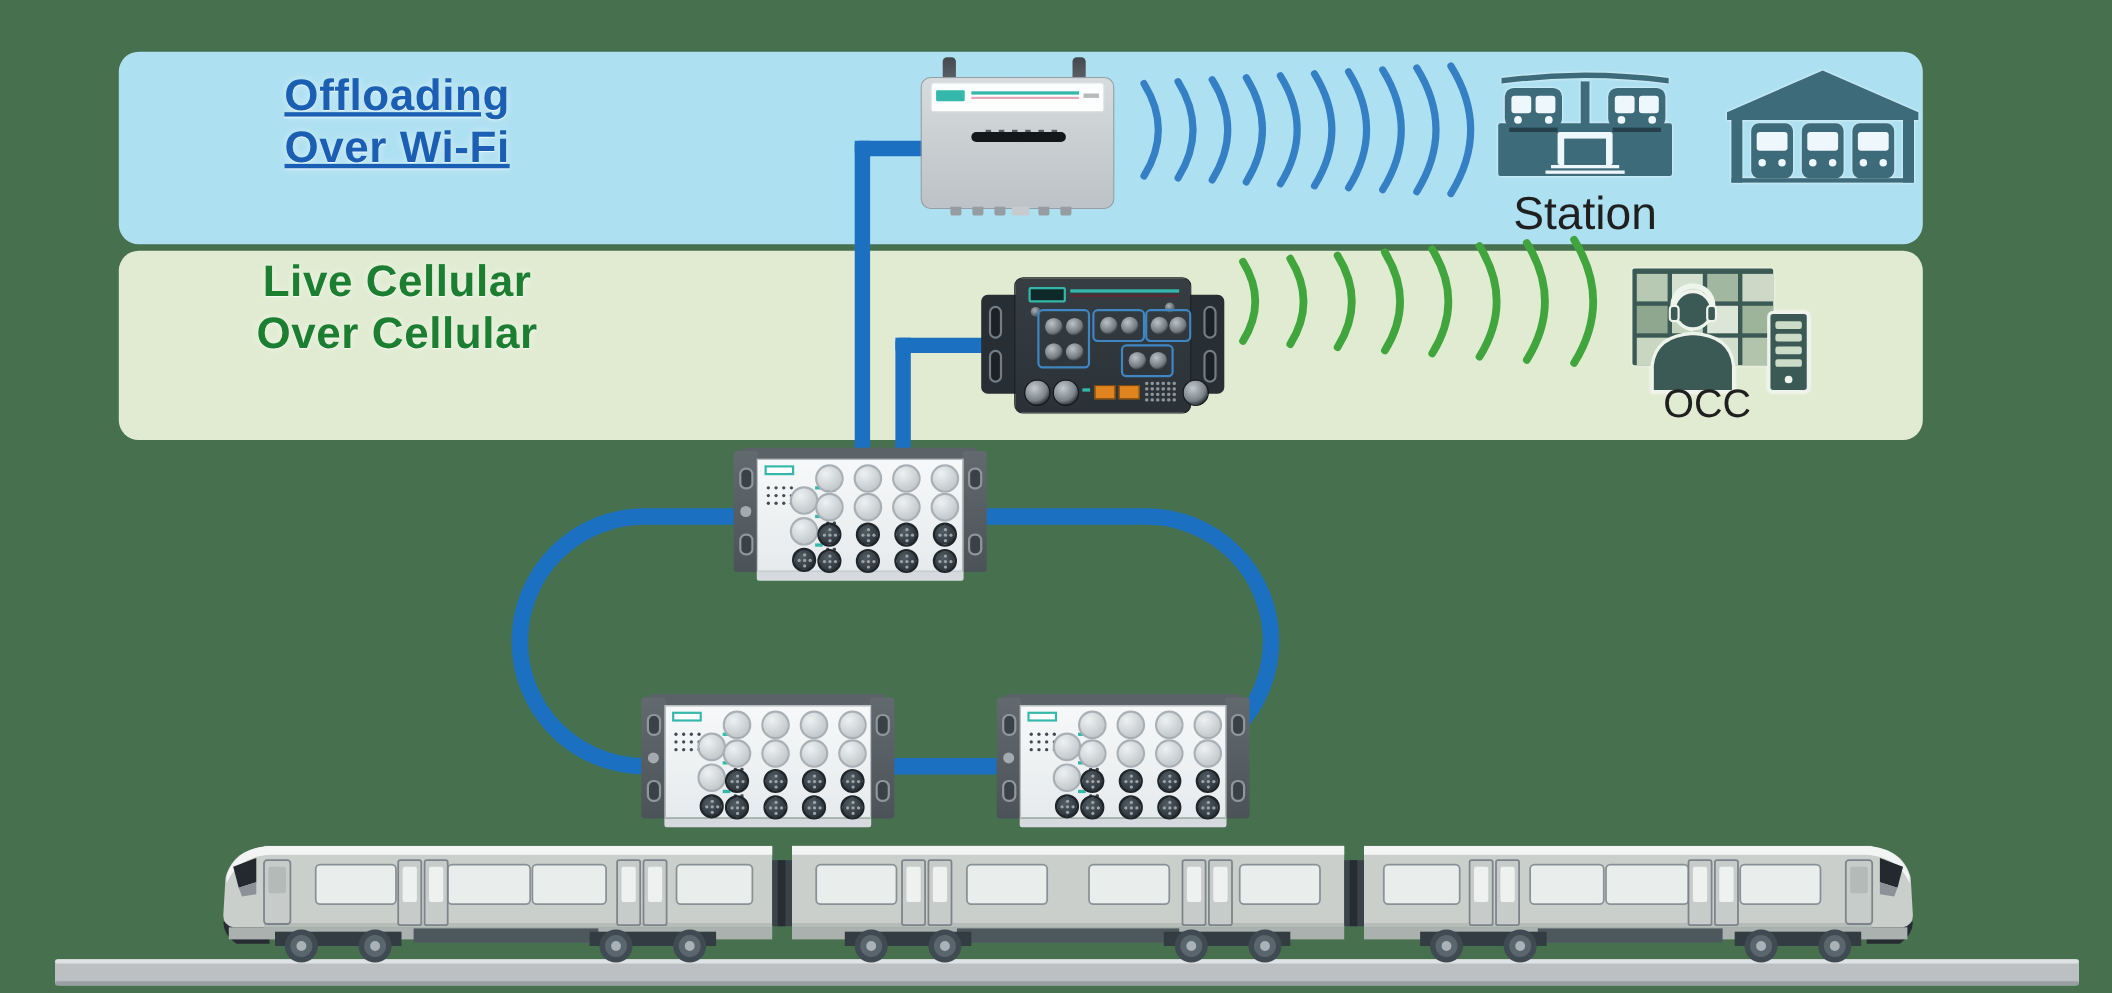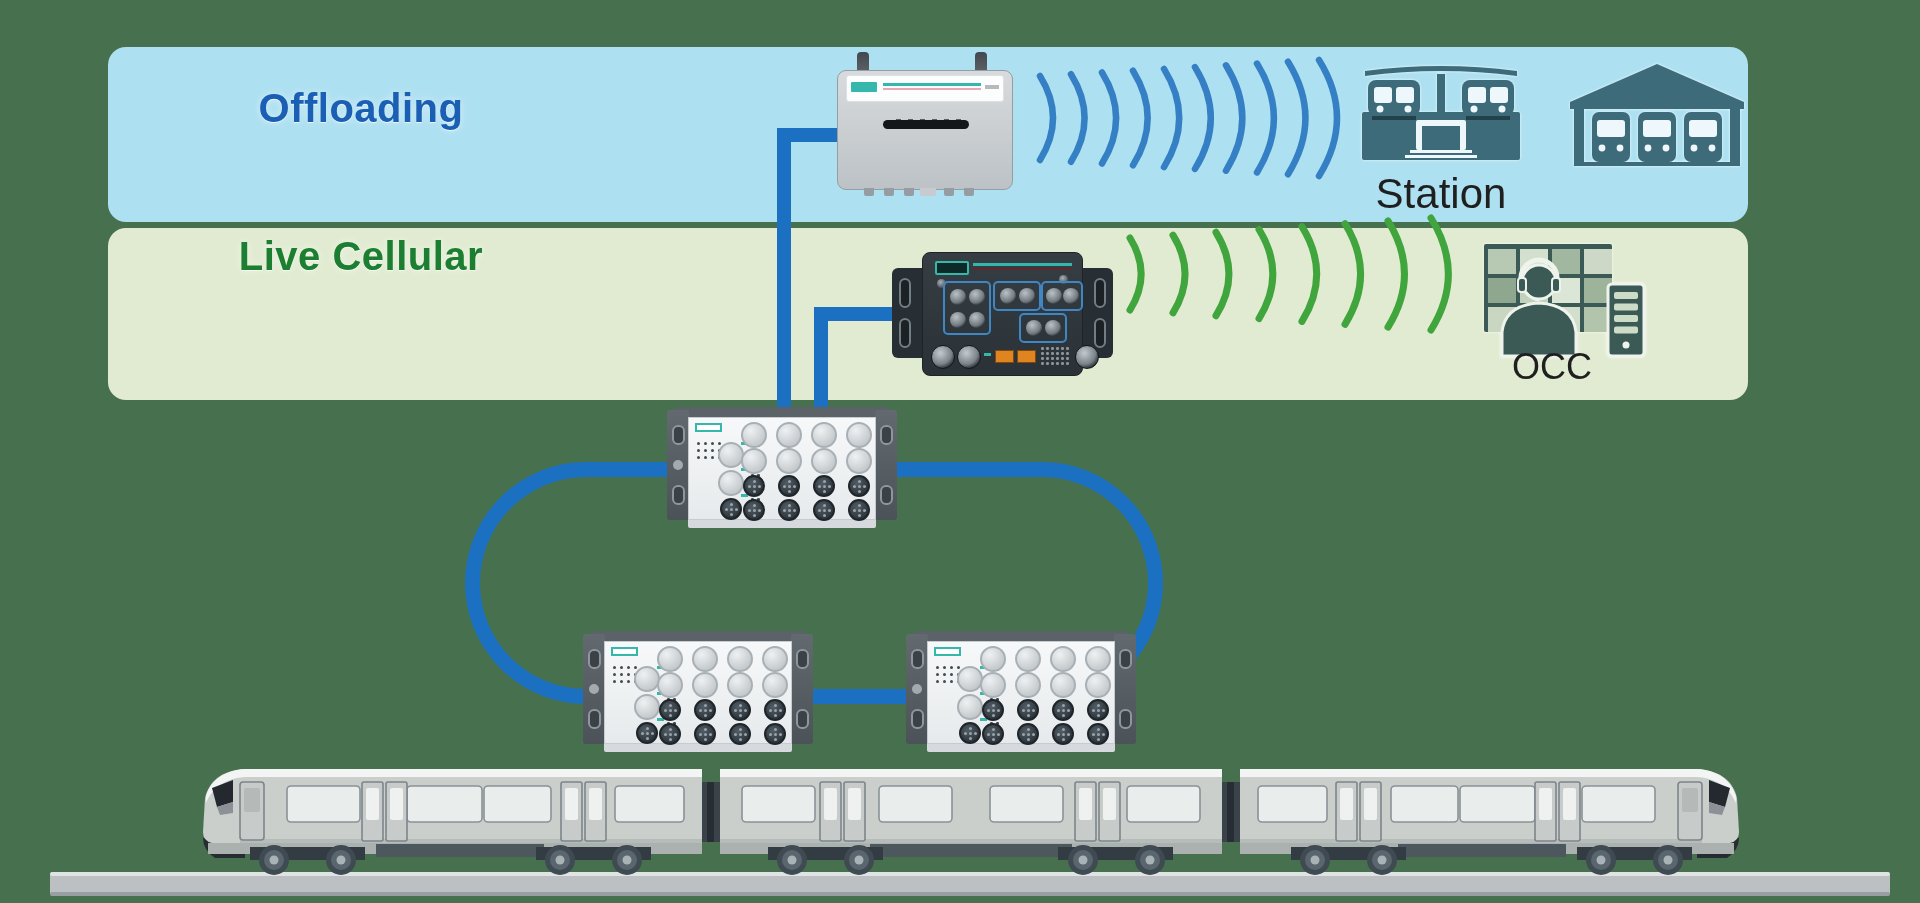--- a/index.html
+++ b/index.html
@@ -5,21 +5,21 @@
   html,body{margin:0;padding:0;background:#47704E;}
   .stage{position:relative;width:1920px;height:903px;background:var(--bg,#47704E);overflow:hidden;
          font-family:"Liberation Sans","DejaVu Sans",sans-serif;}
   
   .band{position:absolute;left:108px;width:1640px;border-radius:18px;}
   .band-wifi{top:47px;height:175px;background:var(--band-wifi,#ade0f1);}
   .band-cell{top:228px;height:172px;background:var(--band-cell,#e1ebd1);}
   .band-title{position:absolute;left:131px;width:460px;text-align:center;font-weight:700;
               font-size:40px;line-height:1.17;letter-spacing:.5px;
               text-shadow:0 1px 0 rgba(255,255,255,.65),0 0 8px rgba(255,255,255,.5);}
-  .wifi-title{top:85px;color:var(--wifi-text,#1a5fb3);}
+  .wifi-title{top:64px;color:var(--wifi-text,#1a5fb3);text-decoration:underline;}
   .cell-title{top:233px;color:var(--cell-text,#1c7e31);}
   
   .cable{position:absolute;background:var(--net-blue,#1b70c2);}
   .cable-wifi-v{left:777px;top:128px;width:14px;height:282px;}
   .cable-wifi-h{left:777px;top:128px;width:64px;height:14px;border-radius:4px 0 0 4px;}
   .cable-cell-v{left:814px;top:307px;width:14px;height:103px;}
   .cable-cell-h{left:814px;top:307px;width:82px;height:14px;border-radius:4px 0 0 4px;}
   .ring{position:absolute;left:465px;top:462px;width:698px;height:242px;border:15px solid var(--net-blue,#1b70c2);
         border-radius:121px;box-sizing:border-box;}
   .onboard-label{position:absolute;left:533px;top:566px;width:900px;text-align:center;font-weight:700;
@@ -88,23 +88,25 @@
 </style>
 </head>
 <body>
 
 <div class="stage" style="--bg: #47704E; --band-wifi: #ade0f1; --band-cell: #e1ebd1; --wifi-text: #1a5fb3; --cell-text: #1c7e31; --net-blue: #1b70c2; --net-text: #269ae4; --label-c: #1f1f1f; --teal: #35b8ac;">
 
   <div class="band band-wifi"></div>
   <div class="band band-cell"></div>
   <div class="band-title wifi-title">
     <div>Offloading</div>
+    <div>Over Wi-Fi</div>
   </div>
   <div class="band-title cell-title">
     <div>Live Cellular</div>
+    <div>Over Cellular</div>
   </div>
 
   <div class="cable cable-wifi-h"></div>
   <div class="cable cable-wifi-v"></div>
   <div class="cable cable-cell-h"></div>
   <div class="cable cable-cell-v"></div>
   <div class="ring"></div>
 
   <svg class="icon-svg" style="left:0;top:740px;filter:none" width="1920" height="163" viewBox="0 0 1920 163">
       <rect x="50" y="132" width="1840" height="24" rx="4" fill="#bcc0c2"></rect>

